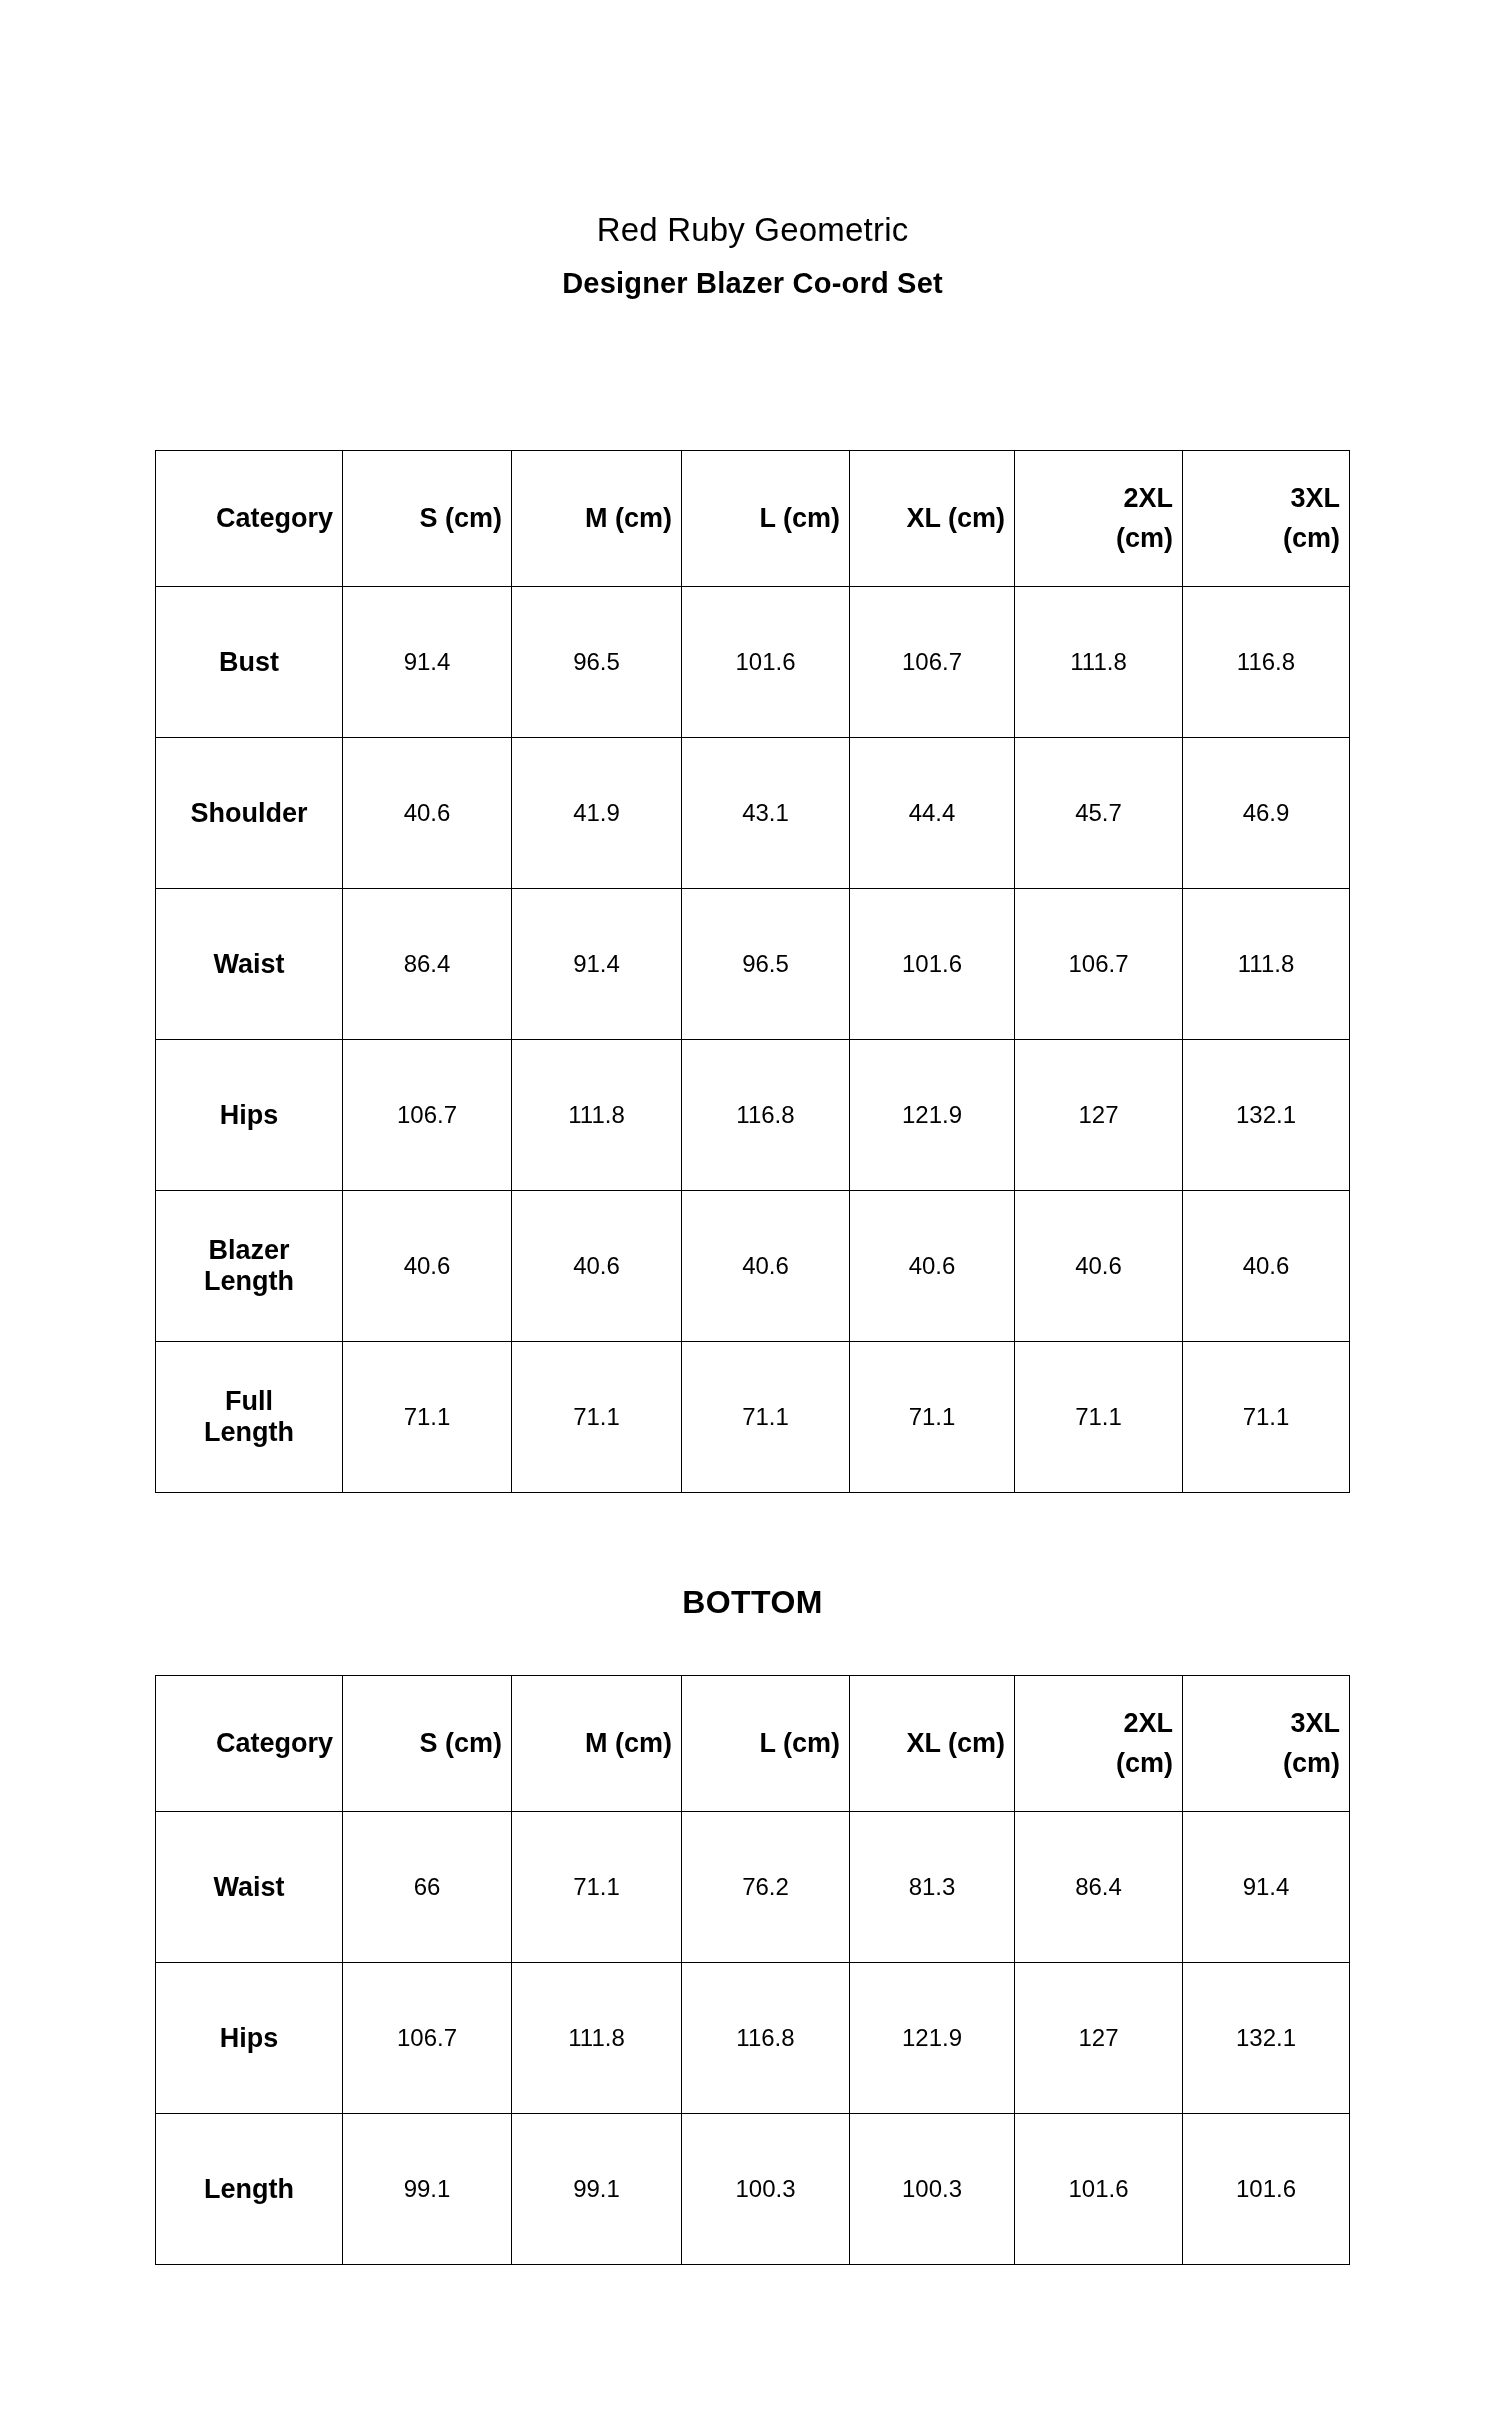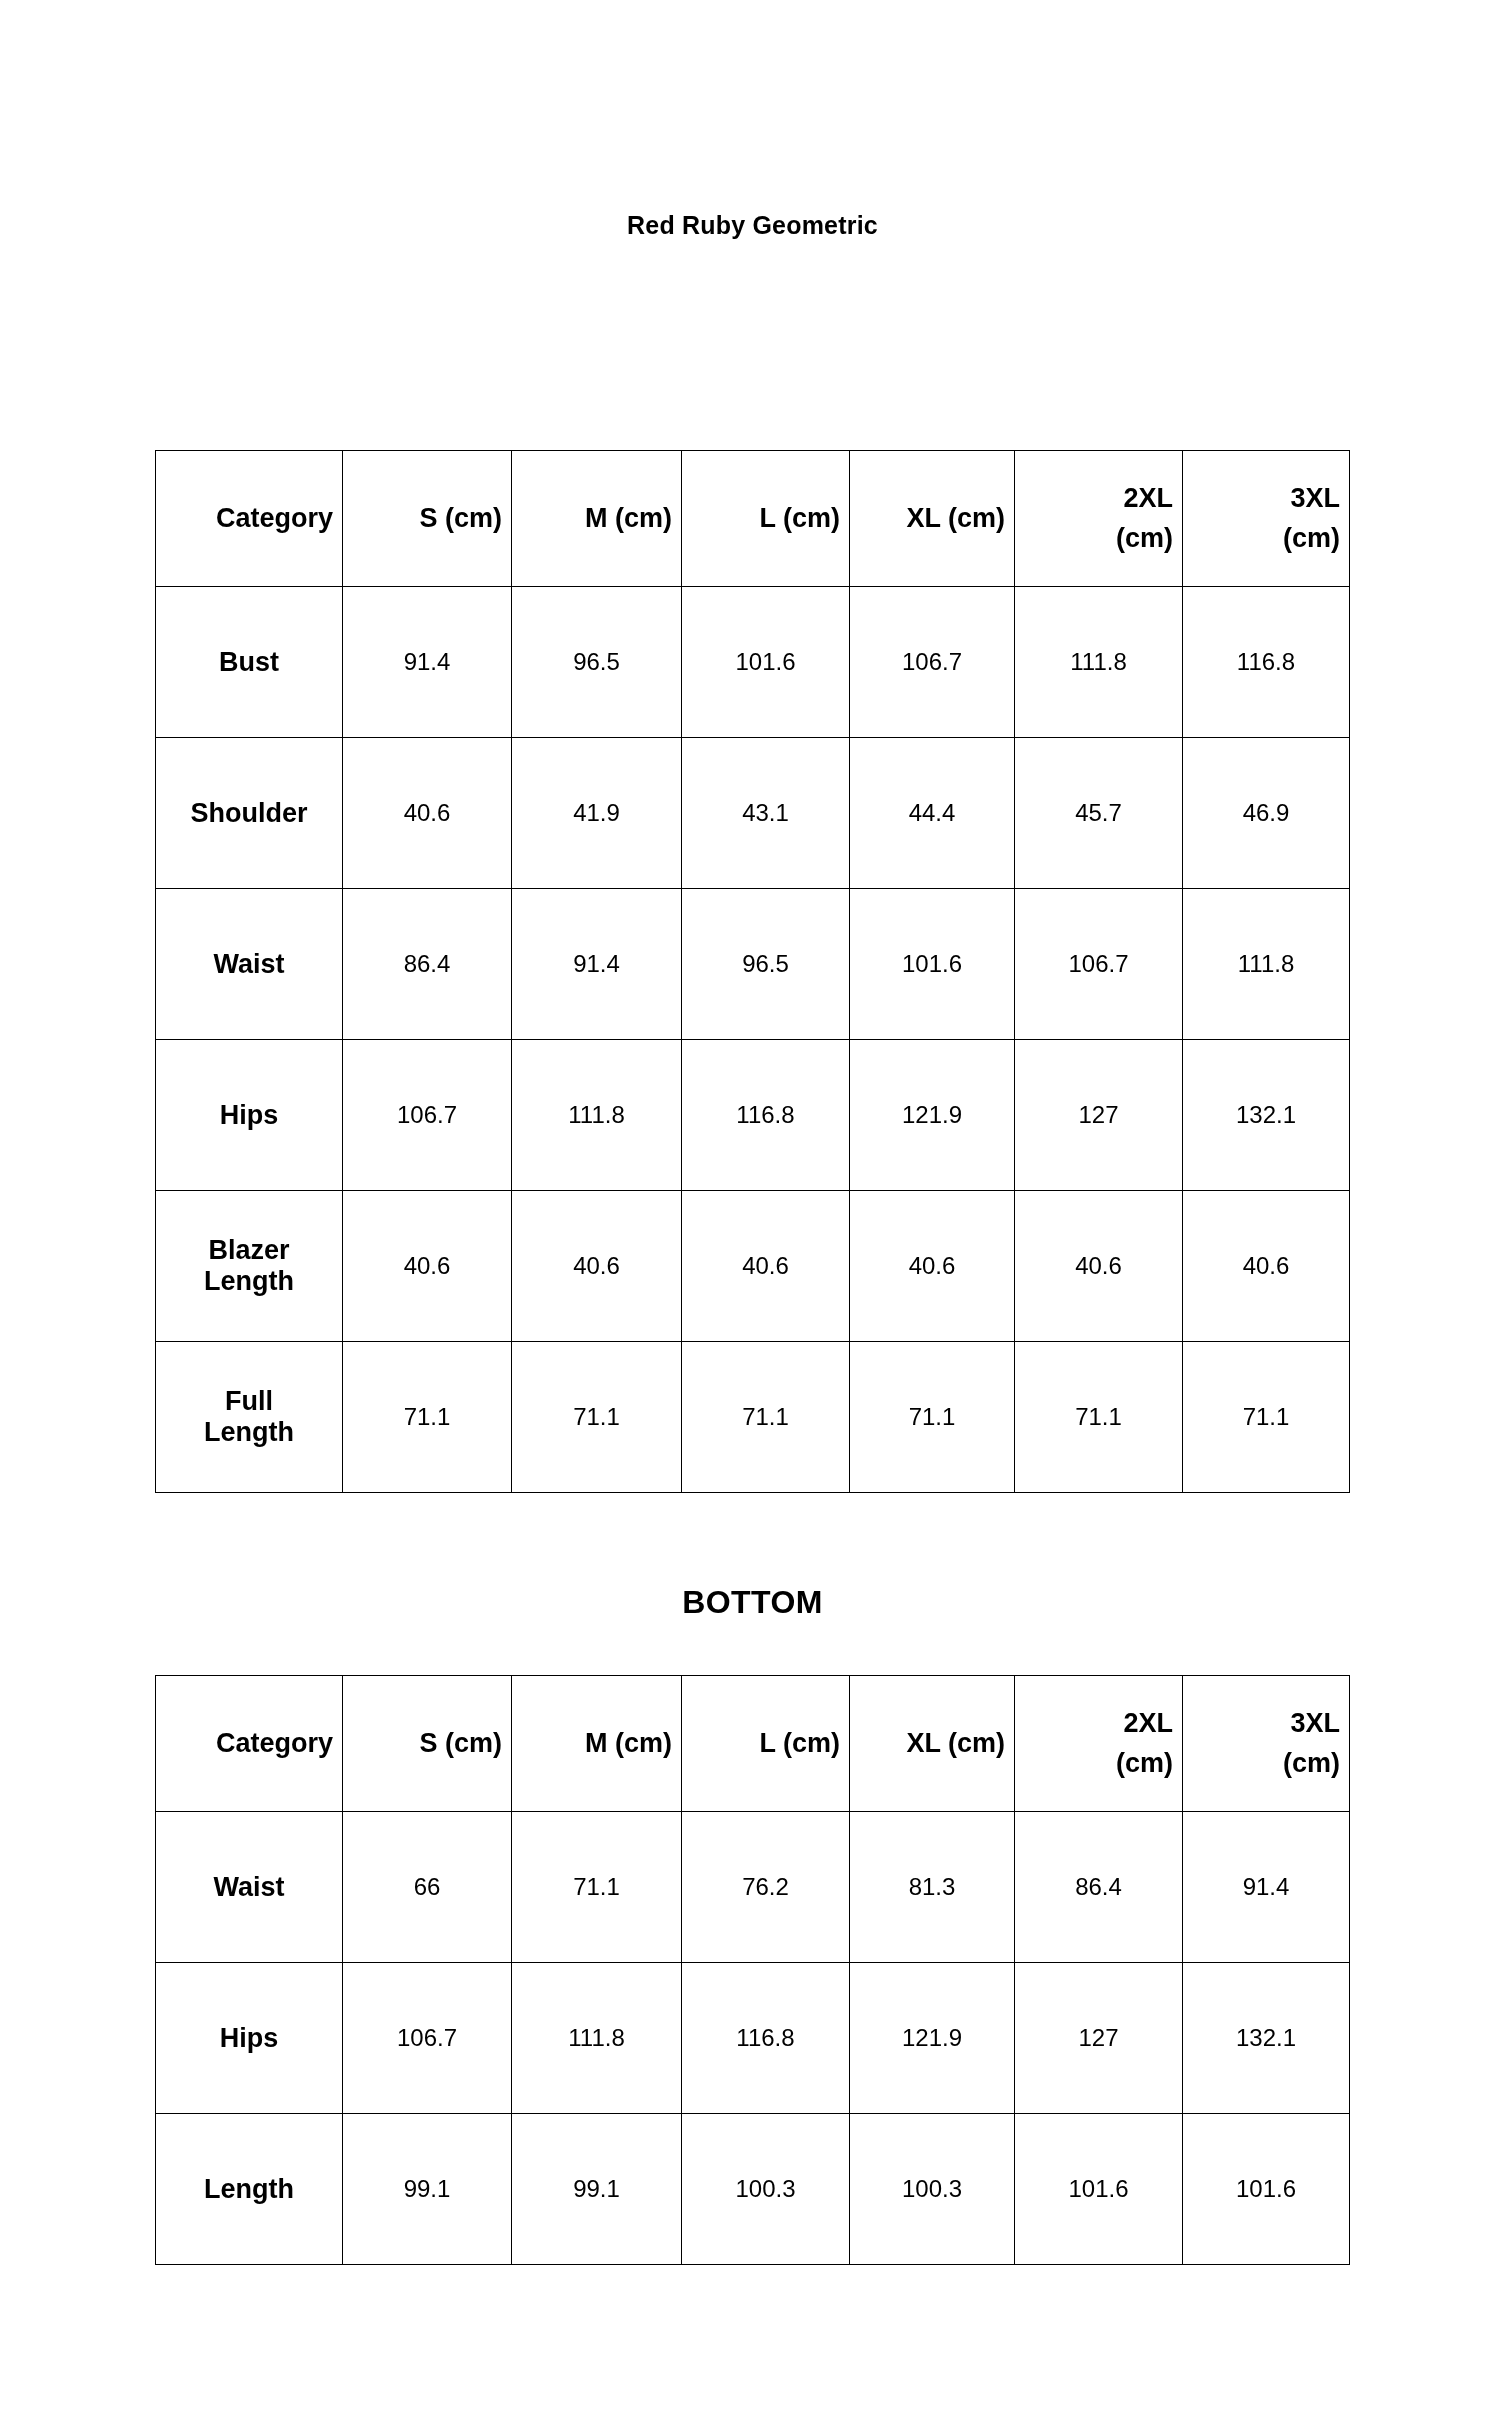--- a/index.html
+++ b/index.html
@@ -25,22 +25,22 @@
 
   
   .title-block {
     position: absolute;
     left: 0;
     top: 212px;
     width: 1505px;
     text-align: center;
   }
   .title-line1 {
-    font-size: 25px;
-    font-weight: bold;
+    font-size: 33px;
+    font-weight: normal;
     line-height: 1.1;
     letter-spacing: 0.2px;
   }
   .title-line2 {
     font-size: 29px;
     font-weight: bold;
     line-height: 1.1;
     margin-top: 19.7px;
     letter-spacing: 0.2px;
   }
@@ -109,20 +109,21 @@
     height: 151px;
   }
 </style>
 </head>
 <body>
 
 <div class="page">
 
   <div class="title-block">
     <div class="title-line1">Red Ruby Geometric</div>
+    <div class="title-line2">Designer Blazer Co-ord Set</div>
   </div>
 
 
   <table class="size-table" id="table-top">
     <colgroup>
       <col class="c-cat">
         <col class="c-s">
         <col class="c-m">
         <col class="c-l">
         <col class="c-xl">

